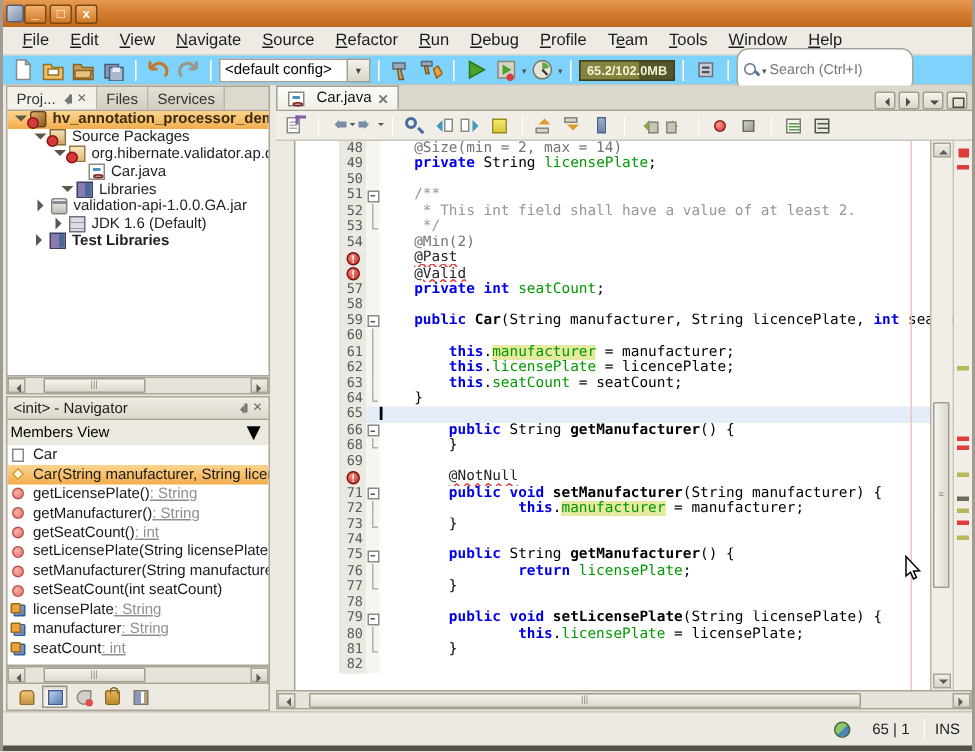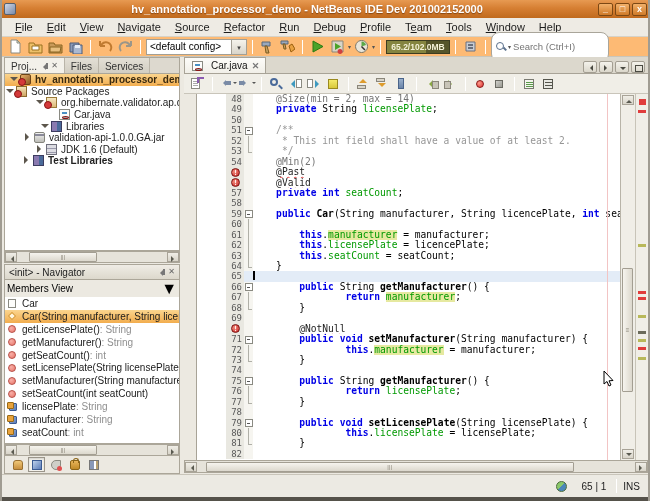--- a/index.html
+++ b/index.html
@@ -20,21 +20,21 @@
     background:linear-gradient(180deg,#f2b06a,#cf7a28); color:#fff; font-size:9px;
     line-height:11px; text-align:center; font-weight:bold; }
 
   
   .menubar { position:absolute; top:18px; left:0; right:0; height:19px; background:#eeebe4;
     border-bottom:1px solid #d6d2c8; display:flex; align-items:center; padding-left:6px; }
   .mi { font-size:11px; color:#1c1c1c; padding:2px 7px; cursor:default; }
   .mn { text-decoration:underline; }
 
   
-  .toolbar { position:absolute; top:37px; left:0; right:0; height:20px; background:#fdba74;
+  .toolbar { position:absolute; top:37px; left:0; right:0; height:20px; background:#7dd3fc;
     border-bottom:1px solid #c9c5ba; display:flex; align-items:center; padding-left:4px; gap:1px; }
   .tsep { width:1px; height:14px; background:#c9c5ba; margin:0 4px; border-right:1px solid #fff; }
   .tbi { position:relative; width:19px; height:17px; display:inline-block; }
   .tbi svg { position:absolute; left:2px; top:1px; }
   .combo { display:flex; align-items:center; height:16px; }
   .combo .cval { width:86px; height:16px; background:#fff; border:1px solid #a39f94;
     font-size:10px; padding:1px 3px; white-space:nowrap; overflow:hidden; }
   .combo .cbtn { width:15px; height:16px; background:linear-gradient(180deg,#f5f3ec,#d9d5ca);
     border:1px solid #a39f94; border-left:none; font-size:7px; color:#444; text-align:center; line-height:15px; }
   .memory { position:relative; width:64px; height:14px; background:#55552a; border:1px solid #3c3c20;
@@ -111,21 +111,21 @@
     font-size:10px; color:#222; display:flex; align-items:center; padding:0 4px; }
   .navhdr .sp { flex:1; }
   .navcombo { position:absolute; top:223px; left:2px; right:1px; height:17px; background:#ece9e1;
     border-left:1px solid #aba699; border-right:1px solid #aba699; display:flex; align-items:center; padding:0 2px; }
   .navcombo .cval { flex:1; }
   .navlist { position:absolute; top:240px; left:2px; right:1px; height:147px; background:#fff;
     border:1px solid #aba699; border-top:none; overflow:hidden; }
   .nrow { display:flex; align-items:center; height:12.9px; font-size:10px; color:#1a1a1a;
     white-space:nowrap; padding-left:2px; }
   .nrow.sel { background:linear-gradient(180deg,#fbd58e,#f2ad4e); }
-  .nrow .gray { color:#8f8f8f; }
+  .nrow .gray { color:#8f8f8f;text-decoration:underline; }
   .nicon { position:relative; width:11px; height:11px; flex:0 0 11px; margin-right:4px; }
   .ni-class { position:absolute; left:1px; top:1px; width:8px; height:9px; background:#fdfdfb; border:1px solid #8a8a82; }
   .ni-constructor { position:absolute; left:2px; top:2px; width:6px; height:6px;
     border:1.5px solid #d8952a; background:#fff6e0; transform:rotate(45deg); }
   .ni-method { position:absolute; left:1px; top:1.5px; width:8px; height:8px; border-radius:50%;
     background:radial-gradient(circle at 35% 35%, #f8b0a8, #e87468); border:1px solid #b85048; }
   .ni-field { position:absolute; left:2px; top:2px; width:8px; height:8px; border-radius:1px;
     background:linear-gradient(135deg,#9ab4dc,#5b7cb8); border:1px solid #3a5a92; }
   .ni-field::before { content:""; position:absolute; left:-3px; top:-2px; width:5px; height:5px;
     background:#e8a33d; border:1px solid #9a6a15; border-radius:1px; }
@@ -244,21 +244,20 @@
   
   .cursor { position:absolute; left:601px; top:370px; z-index:99; }
 </style>
 </head>
 <body>
 
 <div id="win">
 
   <div class="titlebar">
     <span class="wicon"></span>
-    <span class="ttl">hv_annotation_processor_demo - NetBeans IDE Dev 201002152000</span>
     <span class="winbtns">
       <span class="winbtn">_</span>
       <span class="winbtn">□</span>
       <span class="winbtn">x</span>
     </span>
   </div>
 
   <div class="menubar">
       <span class="mi"><span class="mn">F</span>ile</span>
       <span class="mi"><span class="mn">E</span>dit</span>
@@ -384,21 +383,21 @@
           <span class="ptab">
             <span>Services</span>
           </span>
         </div>
       <div class="ptree">
           <div class="trow sel" style="padding-left: 4px;">
             <span class="tarrow exp"></span>
             <span class="ticon ti-project badge"></span>
             <span>hv_annotation_processor_demo</span>
           </div>
-          <div class="trow" style="">
+          <div class="trow" style="padding-left: 17px;">
             <span class="tarrow exp"></span>
             <span class="ticon ti-srcpkg badge"></span>
             <span>Source Packages</span>
           </div>
           <div class="trow" style="padding-left: 30px;">
             <span class="tarrow exp"></span>
             <span class="ticon ti-package badge"></span>
             <span>org.hibernate.validator.ap.demo</span>
           </div>
           <div class="trow" style="padding-left: 43px;">
@@ -644,21 +643,20 @@
           <div class="cline"><span class="gut">57</span><span class="fold "></span><span class="ctext"><span>    </span><span class="kw">private</span><span> </span><span class="kw">int</span><span> </span><span class="fld">seatCount</span><span>;</span></span></div>
           <div class="cline"><span class="gut">58</span><span class="fold "></span><span class="ctext"></span></div>
           <div class="cline"><span class="gut">59</span><span class="fold fb"></span><span class="ctext"><span>    </span><span class="kw">public</span><span> </span><span class="mth">Car</span><span>(String manufacturer, String licencePlate, </span><span class="kw">int</span><span> seatCount) {</span></span></div>
           <div class="cline"><span class="gut">60</span><span class="fold fv"></span><span class="ctext"></span></div>
           <div class="cline"><span class="gut">61</span><span class="fold fv"></span><span class="ctext"><span>        </span><span class="kw">this</span><span>.</span><span class="fld hlbg">manufacturer</span><span> = manufacturer;</span></span></div>
           <div class="cline"><span class="gut">62</span><span class="fold fv"></span><span class="ctext"><span>        </span><span class="kw">this</span><span>.</span><span class="fld">licensePlate</span><span> = licencePlate;</span></span></div>
           <div class="cline"><span class="gut">63</span><span class="fold fv"></span><span class="ctext"><span>        </span><span class="kw">this</span><span>.</span><span class="fld">seatCount</span><span> = seatCount;</span></span></div>
           <div class="cline"><span class="gut">64</span><span class="fold fe"></span><span class="ctext"><span>    }</span></span></div>
           <div class="cline cur"><span class="gut">65</span><span class="fold "></span><span class="ctext"><span class="caret"></span></span></div>
           <div class="cline"><span class="gut">66</span><span class="fold fb"></span><span class="ctext"><span>        </span><span class="kw">public</span><span> String </span><span class="mth">getManufacturer</span><span>() {</span></span></div>
-          <div class="cline"><span class="gut">67</span><span class="fold fv"></span><span class="ctext"><span>                </span><span class="kw">return</span><span> </span><span class="fld hlbg">manufacturer</span><span>;</span></span></div>
           <div class="cline"><span class="gut">68</span><span class="fold fe"></span><span class="ctext"><span>        }</span></span></div>
           <div class="cline"><span class="gut">69</span><span class="fold "></span><span class="ctext"></span></div>
           <div class="cline"><span class="gut gerr"><i>!</i></span><span class="fold "></span><span class="ctext"><span>        </span><span class="errw">@NotNull</span></span></div>
           <div class="cline"><span class="gut">71</span><span class="fold fb"></span><span class="ctext"><span>        </span><span class="kw">public</span><span> </span><span class="kw">void</span><span> </span><span class="mth">setManufacturer</span><span>(String manufacturer) {</span></span></div>
           <div class="cline"><span class="gut">72</span><span class="fold fv"></span><span class="ctext"><span>                </span><span class="kw">this</span><span>.</span><span class="fld hlbg">manufacturer</span><span> = manufacturer;</span></span></div>
           <div class="cline"><span class="gut">73</span><span class="fold fe"></span><span class="ctext"><span>        }</span></span></div>
           <div class="cline"><span class="gut">74</span><span class="fold "></span><span class="ctext"></span></div>
           <div class="cline"><span class="gut">75</span><span class="fold fb"></span><span class="ctext"><span>        </span><span class="kw">public</span><span> String </span><span class="mth">getManufacturer</span><span>() {</span></span></div>
           <div class="cline"><span class="gut">76</span><span class="fold fv"></span><span class="ctext"><span>                </span><span class="kw">return</span><span> </span><span class="fld">licensePlate</span><span>;</span></span></div>
           <div class="cline"><span class="gut">77</span><span class="fold fe"></span><span class="ctext"><span>        }</span></span></div>

